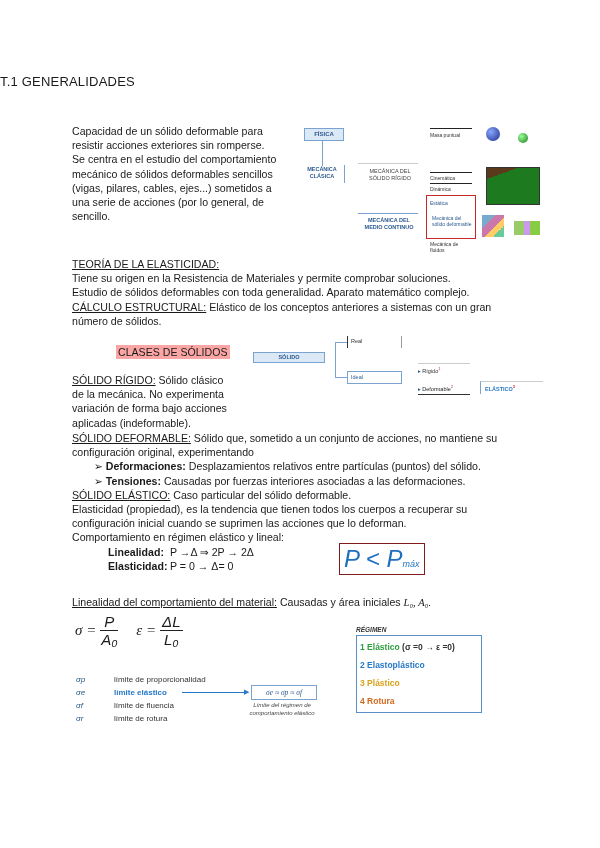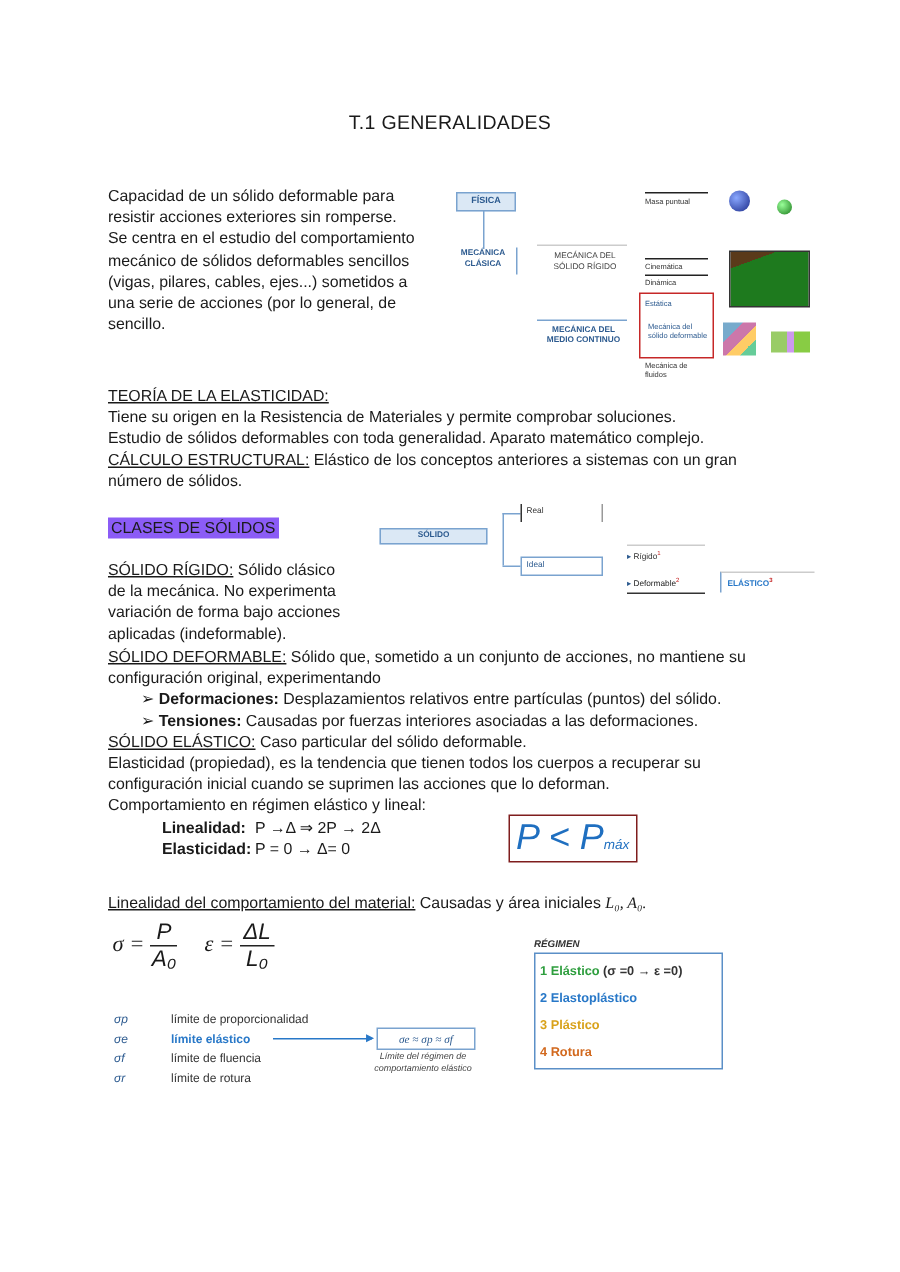--- a/index.html
+++ b/index.html
@@ -2,33 +2,33 @@
 <html><head>
 <meta charset="utf-8">
 <style>
   html, body { margin:0; padding:0; background:#ffffff; }
   body { width:600px; height:848px; position:relative; overflow:hidden;
          font-family:"Liberation Sans", sans-serif; color:#1a1a1a; }
   .abs { position:absolute; }
   .t { font-size:10.6px; line-height:14.2px; white-space:nowrap; }
   .u { text-decoration:underline; }
   .title { font-size:13px; letter-spacing:0.2px; }
-  .hl { background:#8b5cf6; }
+  .hl { background:#fca5a5;margin-left:44px; }
   .box { border:1px solid #5b8fc7; background:#fff; }
   .bluehdr { background:#dbe8f5; border:1px solid #7aa3cf; color:#2c5a8f;
              font-size:6px; font-weight:bold; text-align:center; }
   .sm { font-size:5px; color:#333; white-space:nowrap; }
   .blk { font-weight:bold; }
   .line { background:#999; }
   .vline { background:#7aa3cf; }
 </style>
 </head>
 <body>
 
-<div class="abs title" style="left:0;width:600px;top:74px;text-align:center;">T.1 GENERALIDADES</div>
+<div class="abs title" style="left:0;width:600px;top:74px;text-align:left;">T.1 GENERALIDADES</div>
 
 <div class="abs" style="left:72px;top:124px;">
   <div class="t">Capacidad de un sólido deformable para</div>
   <div class="t">resistir acciones exteriores sin romperse.</div>
   <div class="t">Se centra en el estudio del comportamiento</div>
   <div class="t">mecánico de sólidos deformables sencillos</div>
   <div class="t">(vigas, pilares, cables, ejes...) sometidos a</div>
   <div class="t">una serie de acciones (por lo general, de</div>
   <div class="t">sencillo.</div>
 </div>

